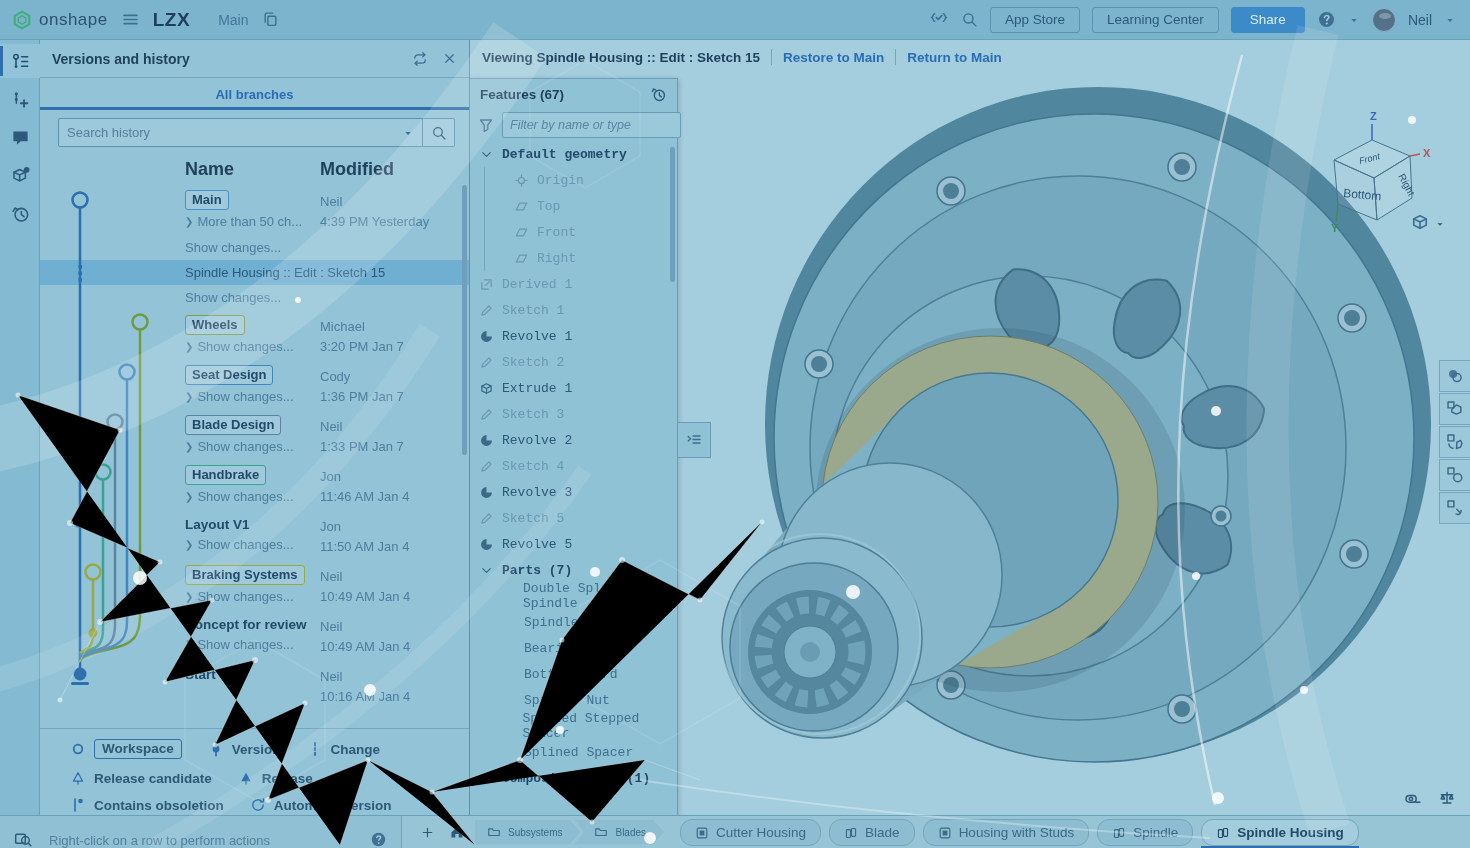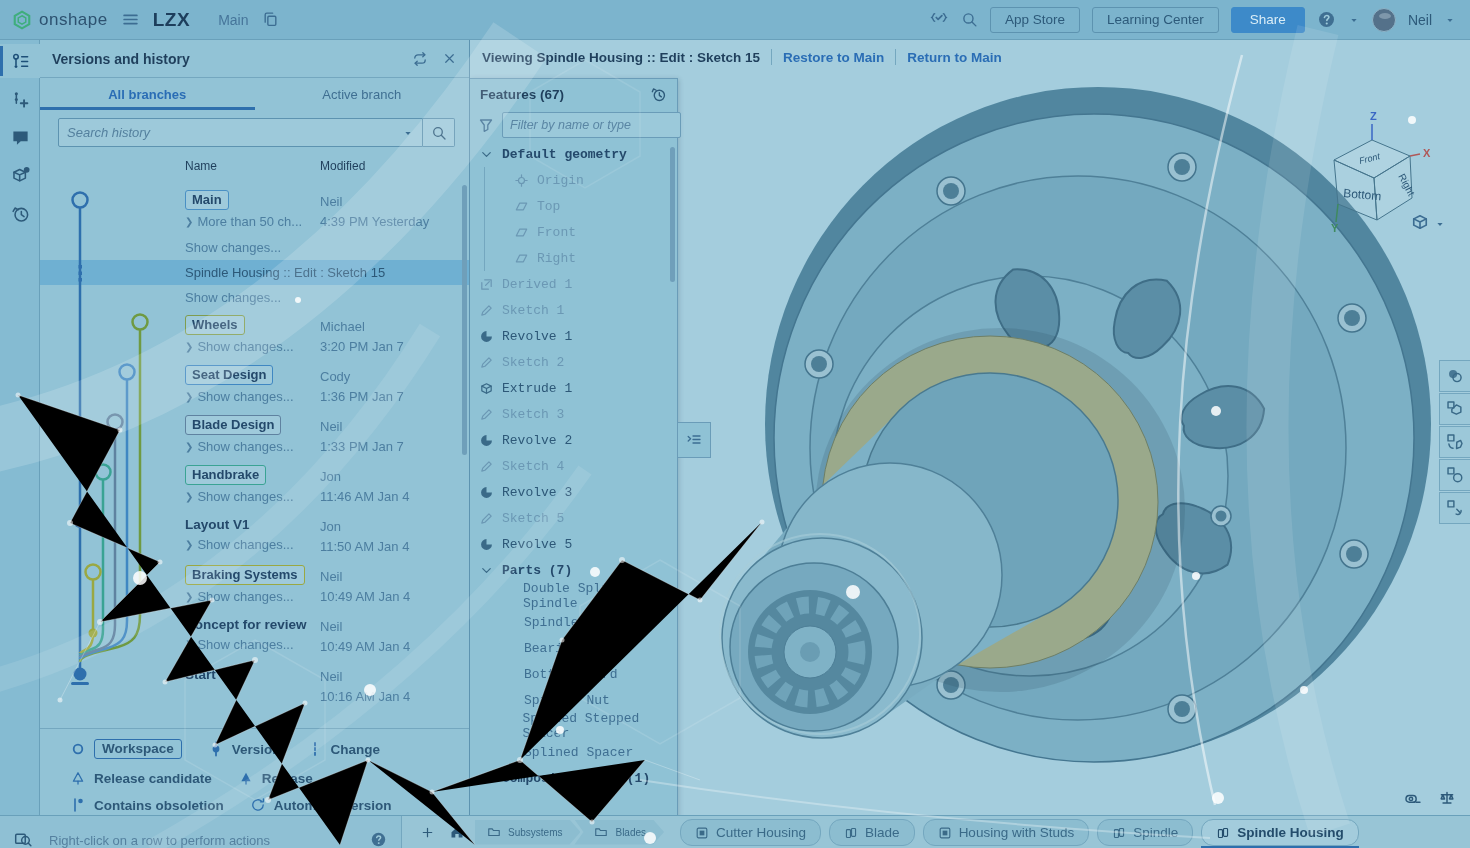--- a/index.html
+++ b/index.html
@@ -40,26 +40,26 @@
   .vp-title { font-size:14px; font-weight:700; color:#1f3f5c; flex:1; }
   .vp-hicon { color:#3c6d92; margin-left:14px; cursor:pointer; display:inline-flex; }
   .vp-tabs { height:32px; display:flex; }
   .vp-tab { flex:1; display:flex; align-items:center; justify-content:center; font-size:13px; color:#3f6f92;
             cursor:pointer; position:relative; }
   .vp-tab.active { color:#2a6db5; font-weight:600; }
   .vp-tab.active::after { content:""; position:absolute; left:0; right:0; bottom:0; height:3px; background:#2e6fad; }
   .vp-search { display:flex; align-items:center; margin:8px 14px 6px 18px; gap:0; }
   .vp-search-box { flex:1; height:29px; border:1px solid #5d93b0; border-radius:2px 0 0 2px; background:#9dc9da;
                    display:flex; align-items:center; padding:0 8px; }
-  .vp-search-box input { flex:1; border:none; outline:none; background:transparent; font-size:13px; font-style:italic;
+  .vp-search-box input { flex:1; border:none; outline:none; background:transparent; font-size:13px; 
                          color:#3f6f92; font-family:"Liberation Sans",sans-serif; }
   .vp-search-box input::placeholder { color:#54809e; }
   .vp-search-btn { width:32px; height:29px; border:1px solid #5d93b0; border-left:none; border-radius:0 2px 2px 0;
                    display:flex; align-items:center; justify-content:center; color:#2d5a7a; cursor:pointer; background:#9dc9da; }
-  .vp-cols { height:30px; position:relative; font-size:12px; font-weight:400; color:#1f3f5c; margin-top:4px; }
+  .vp-cols { height:30px; position:relative; font-size:18px; font-weight:700; color:#1f3f5c; margin-top:4px; }
   .vp-col-name { position:absolute; left:145px; top:6px; }
   .vp-col-mod { position:absolute; left:280px; top:6px; }
   #vp-rows { position:absolute; left:0; top:145px; width:430px; }
   #vp-graph { position:absolute; left:0; top:145px; pointer-events:none; z-index:3; }
   .v-entry { height:50px; position:relative; }
   .v-name-col { position:absolute; left:145px; top:5px; width:130px; }
   .v-badge { display:inline-block; border:1px solid; border-radius:3px; padding:1px 6px 2px; font-size:13px;
              font-weight:700; color:#24496b; background:rgba(255,255,255,.12); }
   .v-plain { font-size:13.5px; font-weight:700; color:#24496b; padding-top:2px; display:inline-block; }
   .v-sub { font-size:13px; color:#4c7ea0; margin-top:4px; display:flex; align-items:center; gap:4px; cursor:pointer; }
@@ -253,21 +253,20 @@
         </svg>
       </span>
     <span class="vp-hicon">
         <svg viewBox="0 0 16 16" width="15" height="15" fill="none" stroke="currentColor" stroke-width="1.3" stroke-linecap="round" stroke-linejoin="round">
           <path d="M4 4l8 8M12 4l-8 8"></path>
         </svg>
       </span>
   </div>
   <div class="vp-tabs">
     <div class="vp-tab active">All branches</div>
-    <div class="vp-tab">Active branch</div>
   </div>
   <div class="vp-search">
     <div class="vp-search-box">
       <input placeholder="Search history" style="">
       <span class="caret">
           <svg viewBox="0 0 16 16" width="12" height="12" fill="none" stroke="currentColor" stroke-width="1.3" stroke-linecap="round" stroke-linejoin="round">
             <path d="M4.5 6.5L8 10.5l3.5-4z" fill="currentColor" stroke="none"></path>
           </svg>
         </span>
     </div>

